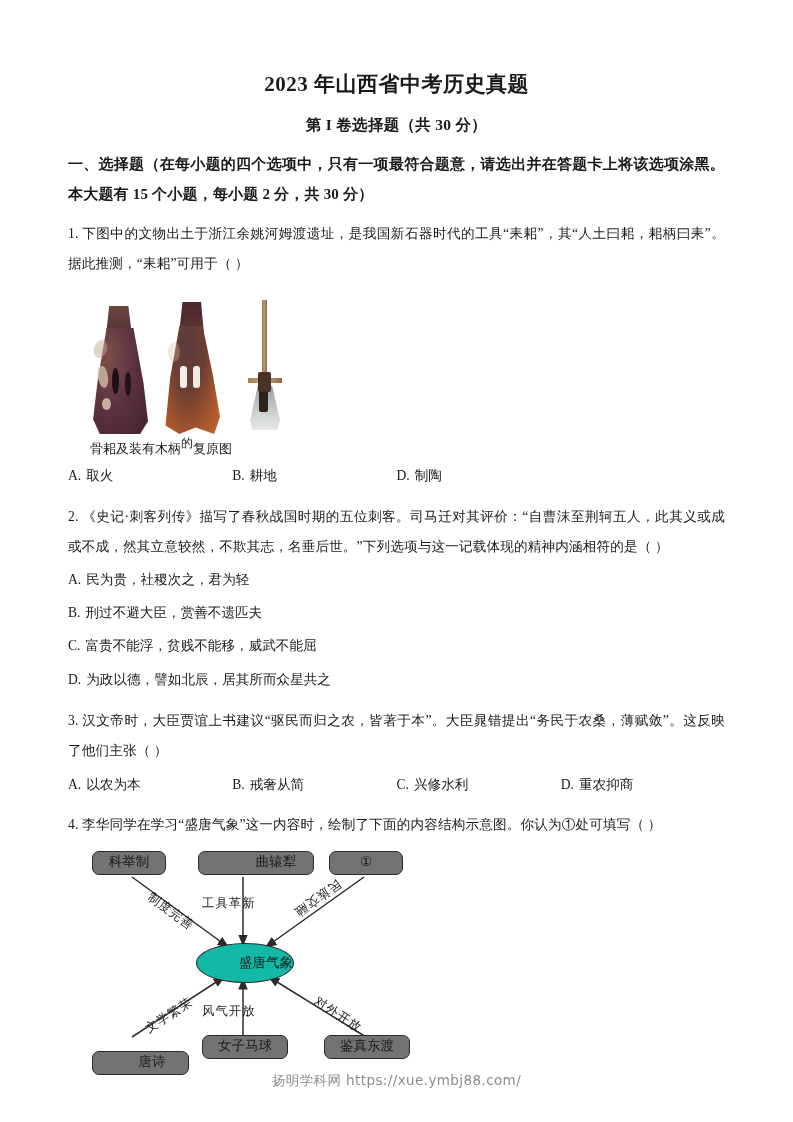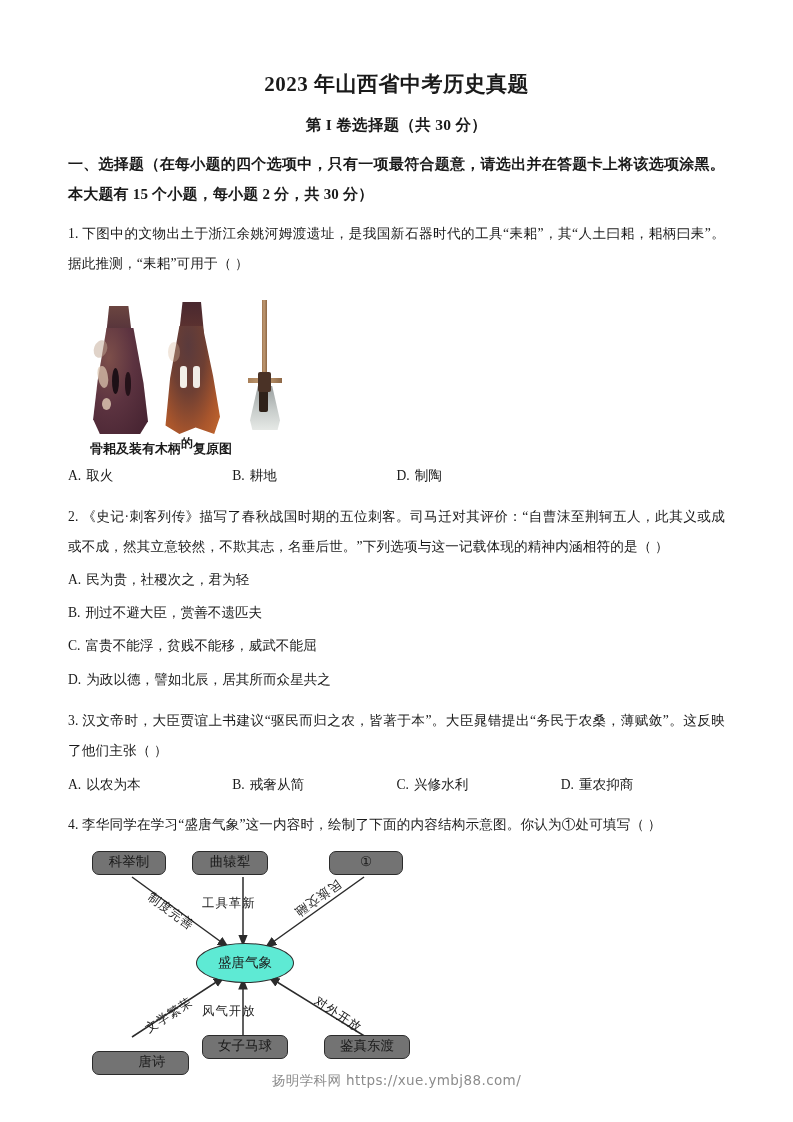--- a/index.html
+++ b/index.html
@@ -240,21 +240,20 @@
     width: 9px; height: 24px;
     background: #2f2119;
     border-radius: 2px;
   }
 
   .fig-caption {
     font-size: 13px;
     margin: 6px 0 0 6px;
     line-height: 1.4;
     white-space: nowrap;
-    font-weight: bold;
   }
   .fig-caption .raised {
     position: relative;
     top: -6px;
     font-size: 12px;
   }
 
   
   .diagram-wrap {
     margin: 4px 0 0 0;
@@ -274,26 +273,26 @@
     text-align: center;
     padding: 2px 0 3px 0;
     line-height: 1.25;
     white-space: nowrap;
     z-index: 3;
   }
   .dell {
     position: absolute;
     border: 1.6px solid #2b2b2b;
     border-radius: 50%;
-    background: #5eead4;
+    background: #14b8a6;
     font-size: 13.5px;
     text-align: center;
     display: flex;
     align-items: center;
-    justify-content: center;
+    justify-content: flex-end;
     z-index: 3;
   }
   .dlabel {
     position: absolute;
     font-size: 12.4px;
     white-space: nowrap;
     z-index: 4;
     letter-spacing: 1px;
   }
   .diagram svg {
@@ -407,21 +406,21 @@
           <line x1="288" y1="32" x2="190" y2="102" stroke="#2b2b2b" stroke-width="1.5" marker-end="url(#ah)"></line>
 
           <line x1="56" y1="192" x2="148" y2="132" stroke="#2b2b2b" stroke-width="1.5" marker-end="url(#ah)"></line>
 
           <line x1="167" y1="192" x2="167" y2="134" stroke="#2b2b2b" stroke-width="1.5" marker-end="url(#ah)"></line>
 
           <line x1="290" y1="192" x2="193" y2="132" stroke="#2b2b2b" stroke-width="1.5" marker-end="url(#ah)"></line>
         </svg>
 
         <div class="dnode" style="left:16px; top:6px; width:72px;"><span>科举制</span></div>
-        <div class="dnode" style="left:116px; top:6px; width:74px;"><span>曲辕犁</span></div>
+        <div class="dnode" style="left:122px; top:6px; width:74px;padding-left:40px;"><span>曲辕犁</span></div>
         <div class="dnode" style="left:253px; top:6px; width:72px;"><span>①</span></div>
 
         <div class="dell" style="left:120px; top:98px; width:96px; height:38px;">
             <span>盛唐气象</span>
           </div>
 
         <div class="dnode" style="left:16px; top:206px; width:72px;padding-left:23px;"><span>唐诗</span></div>
         <div class="dnode" style="left:126px; top:190px; width:84px;"><span>女子马球</span></div>
         <div class="dnode" style="left:248px; top:190px; width:84px;"><span>鉴真东渡</span></div>
 

